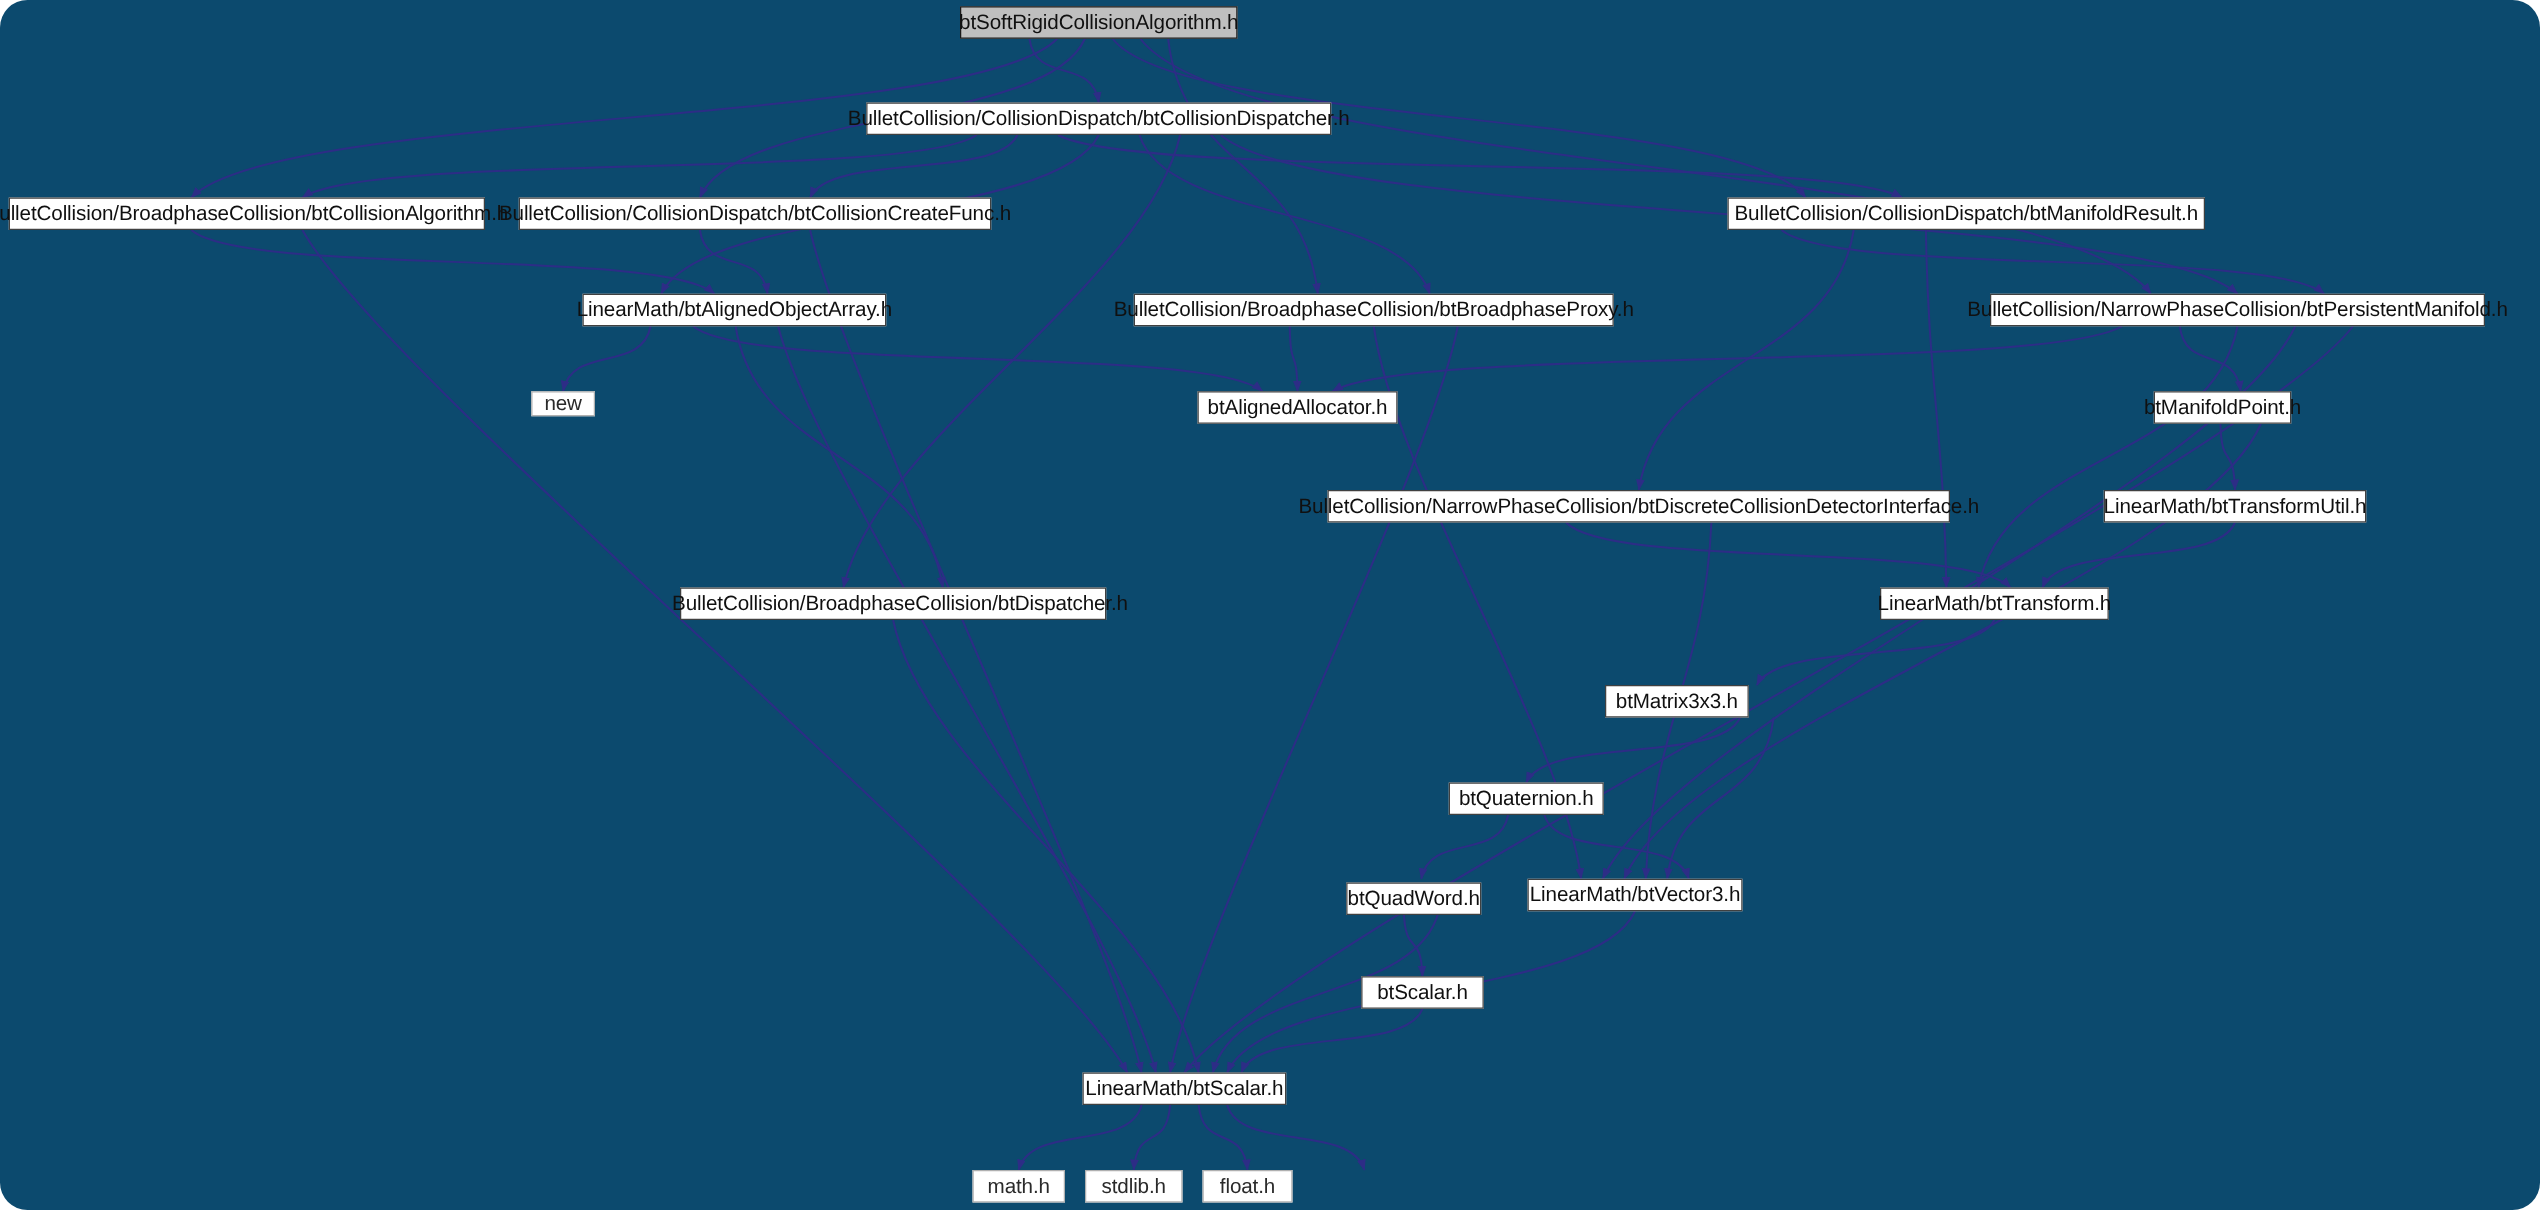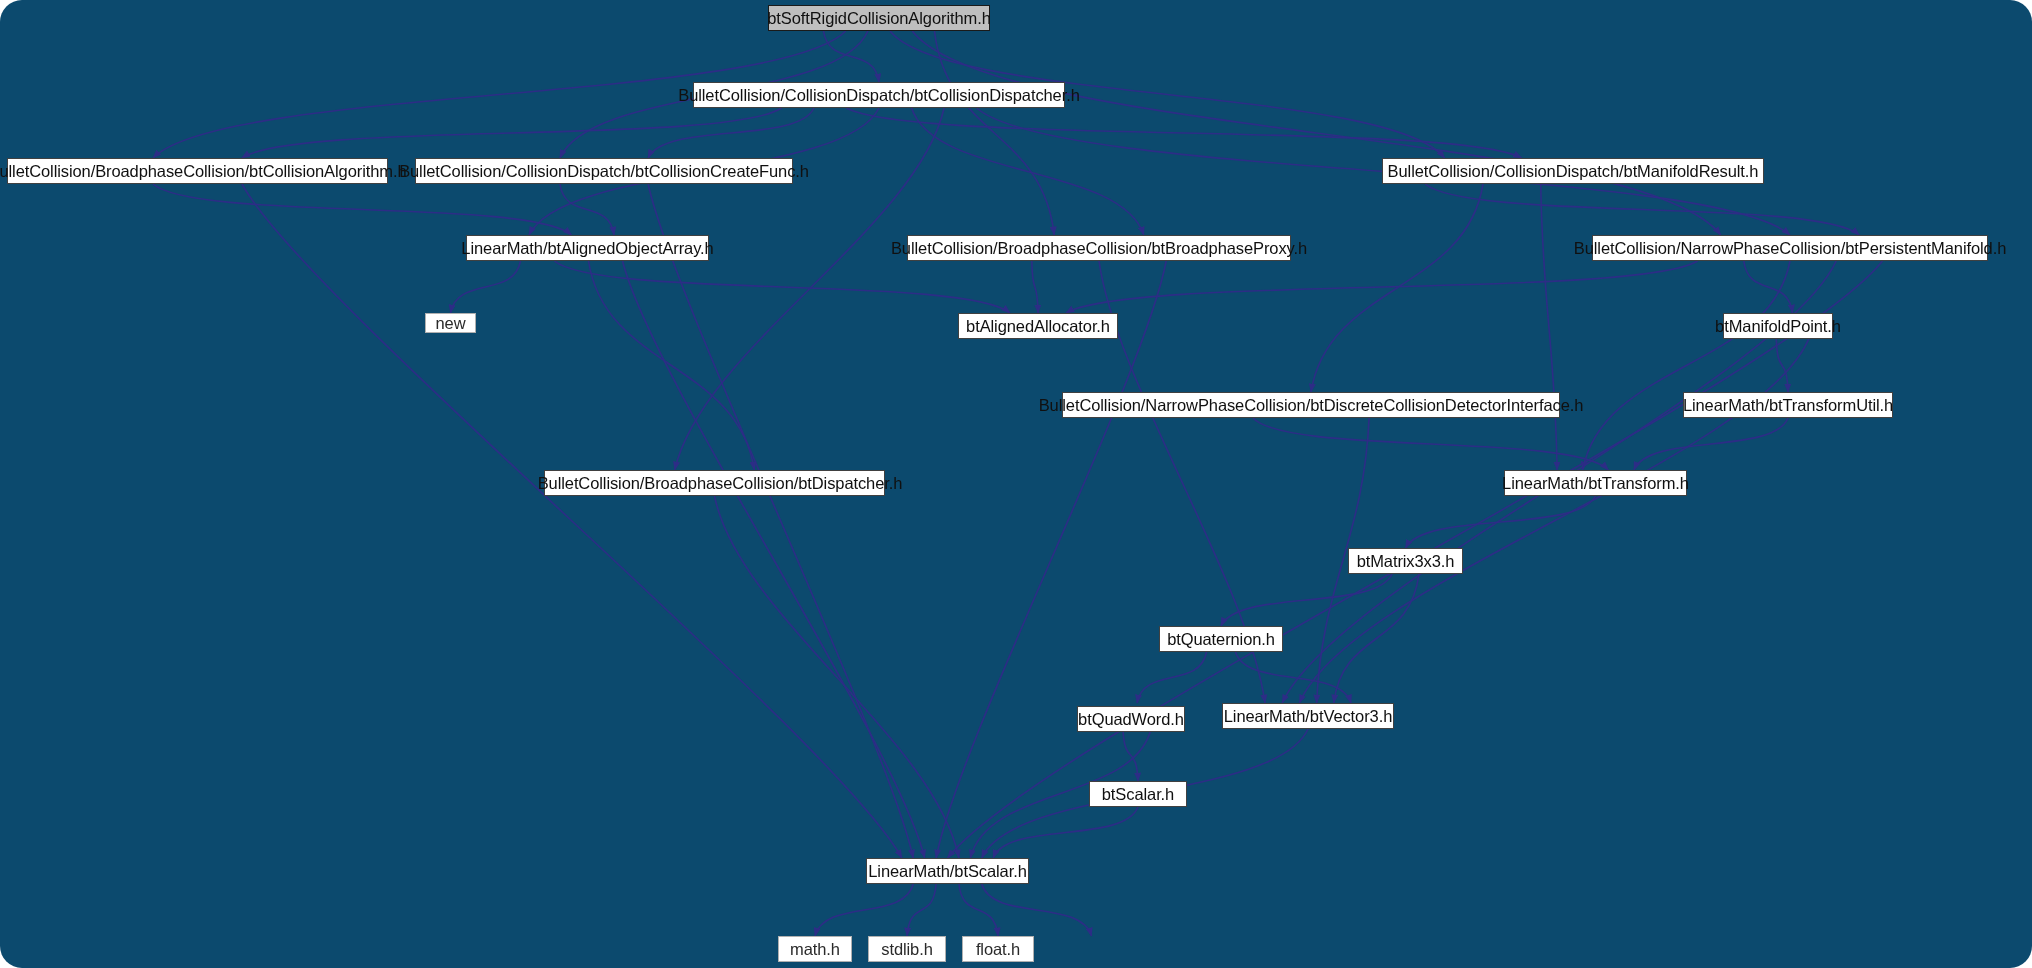--- a/index.html
+++ b/index.html
@@ -125,21 +125,21 @@
       <div class="node-box" style="left: 450px; top: 235px; width: 243px; height: 26px; margin-left: 16px;">LinearMath/btAlignedObjectArray.h</div>
       <div class="node-box" style="left: 907px; top: 235px; width: 384px; height: 26px;">BulletCollision/BroadphaseCollision/btBroadphaseProxy.h</div>
       <div class="node-box" style="left: 1592px; top: 235px; width: 396px; height: 26px;">BulletCollision/NarrowPhaseCollision/btPersistentManifold.h</div>
       <div class="node-box system" style="left: 425px; top: 313px; width: 51px; height: 20px;">new</div>
       <div class="node-box" style="left: 958px; top: 313px; width: 160px; height: 26px; text-align: center;">btAlignedAllocator.h</div>
       <div class="node-box" style="left: 1723px; top: 313px; width: 110px; height: 26px;">btManifoldPoint.h</div>
       <div class="node-box" style="left: 1062px; top: 392px; width: 498px; height: 26px;">BulletCollision/NarrowPhaseCollision/btDiscreteCollisionDetectorInterface.h</div>
       <div class="node-box" style="left: 1683px; top: 392px; width: 210px; height: 26px;">LinearMath/btTransformUtil.h</div>
       <div class="node-box" style="left: 544px; top: 470px; width: 341px; height: 26px; padding-left: 19px;">BulletCollision/BroadphaseCollision/btDispatcher.h</div>
       <div class="node-box" style="left: 1504px; top: 470px; width: 183px; height: 26px;">LinearMath/btTransform.h</div>
-      <div class="node-box" style="left: 1348px; top: 548px; width: 115px; height: 26px;">btMatrix3x3.h</div>
+      <div class="node-box" style="left: 1284px; top: 548px; width: 115px; height: 26px;">btMatrix3x3.h</div>
       <div class="node-box" style="left: 1159px; top: 626px; width: 124px; height: 26px;">btQuaternion.h</div>
       <div class="node-box" style="left: 1077px; top: 706px; width: 108px; height: 26px; text-align: center;">btQuadWord.h</div>
       <div class="node-box" style="left: 1222px; top: 703px; width: 172px; height: 26px;">LinearMath/btVector3.h</div>
       <div class="node-box" style="left: 1089px; top: 781px; width: 98px; height: 26px;">btScalar.h</div>
       <div class="node-box" style="left: 866px; top: 858px; width: 163px; height: 26px;">LinearMath/btScalar.h</div>
       <div class="node-box system" style="left: 778px; top: 936px; width: 74px; height: 26px;">math.h</div>
       <div class="node-box system" style="left: 868px; top: 936px; width: 78px; height: 26px;">stdlib.h</div>
       <div class="node-box system" style="left: 962px; top: 936px; width: 72px; height: 26px;">float.h</div>
       <div class="node-box system" style="left: 1050px; top: 976px; width: 83px; height: 26px;">assert.h</div>
     </div>

